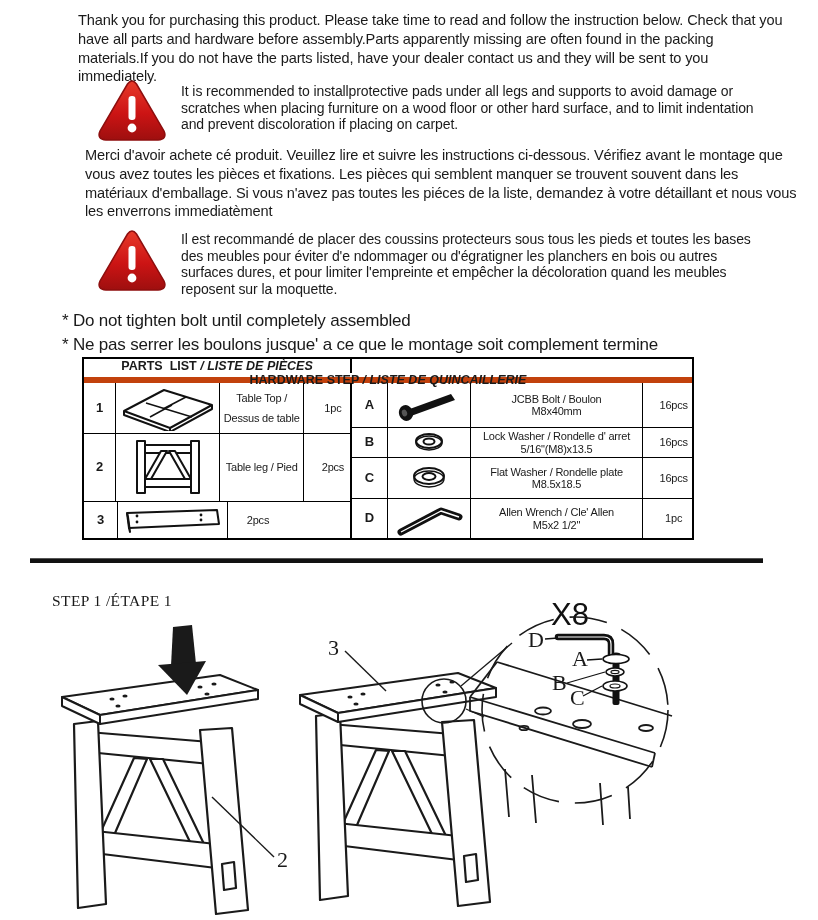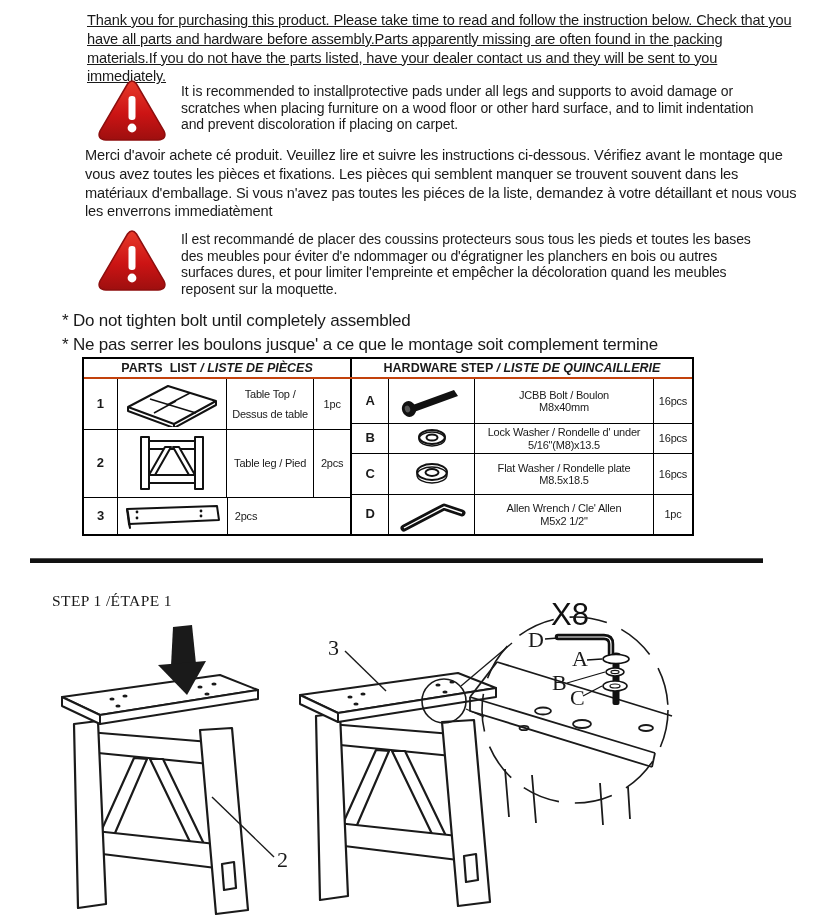--- a/index.html
+++ b/index.html
@@ -2,48 +2,48 @@
 <html><head>
 <meta charset="utf-8">
 <style>
   html,body{margin:0;padding:0;}
   body{
     width:818px;height:920px;position:relative;background:#ffffff;
     font-family:"Liberation Sans",sans-serif;color:#1a1a1a;overflow:hidden;
   }
   .abs{position:absolute;}
   .para{font-size:14.6px;line-height:18.8px;letter-spacing:-0.15px;}
-  #intro-en{left:87px;top:11px;width:708px;text-decoration:underline;}
+  #intro-en{left:78px;top:11px;width:708px;}
   #intro-fr{left:85px;top:146px;width:714px;}
   .warn-icon{width:70px;height:64px;}
   #warn1-icon{left:97px;top:79px;}
   #warn2-icon{left:97px;top:229px;}
   .warn-text{font-size:14px;line-height:16.6px;letter-spacing:-0.1px;}
   #warn1-text{left:181px;top:83px;width:590px;}
   #warn2-text{left:181px;top:231px;width:572px;}
   .note-line{font-size:17px;line-height:24px;letter-spacing:-0.2px;}
   #note1{left:62px;top:309px;}
   #note2{left:62px;top:333px;}
 
   
   #lists{left:82px;top:357px;width:612px;border:2px solid #000;box-sizing:border-box;background:#fff;}
-  .tbl-head{display:flex;height:18px;border-bottom:2px solid #c2410c;font-size:12.5px;font-weight:bold;}
+  .tbl-head{display:flex;height:18px;border-bottom:6px solid #c2410c;font-size:12.5px;font-weight:bold;flex-direction:column;}
   .tbl-head>div{display:flex;align-items:center;justify-content:center;white-space:pre;}
   .head-parts{width:268px;border-right:2px solid #000;box-sizing:border-box;}
   .head-hw{flex:1;}
   .it{font-style:italic;}
   .tbl-body{display:flex;align-items:stretch;}
   .parts-col{width:268px;border-right:2px solid #000;box-sizing:border-box;}
   .hw-col{width:340px;}
   .trow{display:flex;border-bottom:1px solid #000;box-sizing:border-box;}
   .trow.last{border-bottom:none;}
   .cell{display:flex;flex-direction:column;align-items:center;justify-content:center;
         border-right:1px solid #000;box-sizing:border-box;font-size:11px;line-height:12.5px;
         text-align:center;letter-spacing:-0.2px;}
-  .cell.lastc{border-right:none;}
+  .cell.lastc{border-right:none;margin-left:12px;}
   .idx{font-size:13px;font-weight:bold;}
   .p-num{width:34px;}  .p-img{width:110px;} .p-name{width:88px;gap:7px;} .p-qty{width:36px;}
   .h-let{width:37px;}  .h-img{width:86px;}  .h-name{width:179px;}.h-qty{width:38px;}
   .r-h51{height:51px;} .r-h68{height:68px;} .r-h36{height:36px;}
   .r-h45{height:45px;} .r-h30{height:30px;} .r-h41{height:41px;} .r-h40{height:39px;}
 
   #divider{left:30px;top:558px;width:733px;height:4px;background:#111;border-top:1px solid #555;}
   #step-title{left:52px;top:592px;font-family:"Liberation Serif",serif;font-size:15.5px;letter-spacing:0.4px;}
   #diagram{left:0px;top:585px;}
   .lbl{font-family:"Liberation Serif",serif;font-size:22px;fill:#1a1a1a;}
@@ -162,21 +162,21 @@
       <div class="trow r-h30">
         <div class="cell h-let idx">B</div>
         <div class="cell h-img">
           <svg width="40" height="26" viewBox="0 0 40 26" fill="none" stroke="#111" stroke-width="2">
             <ellipse cx="20" cy="11" rx="13" ry="7"></ellipse>
             <ellipse cx="20" cy="13" rx="13" ry="7" stroke-width="1.4"></ellipse>
             <ellipse cx="20" cy="11.5" rx="5.5" ry="3"></ellipse>
           </svg>
         </div>
         <div class="cell h-name">
-          <span>Lock Washer / Rondelle d' under</span>
+          <span>Lock Washer / Rondelle d' arret</span>
           <span>5/16"(M8)x13.5</span>
         </div>
         <div class="cell h-qty lastc">16pcs</div>
       </div>
       <div class="trow r-h41">
         <div class="cell h-let idx">C</div>
         <div class="cell h-img">
           <svg width="44" height="28" viewBox="0 0 44 28" fill="none" stroke="#111" stroke-width="2">
             <ellipse cx="22" cy="12" rx="15" ry="8"></ellipse>
             <ellipse cx="22" cy="15" rx="15" ry="8" stroke-width="1.4"></ellipse>

